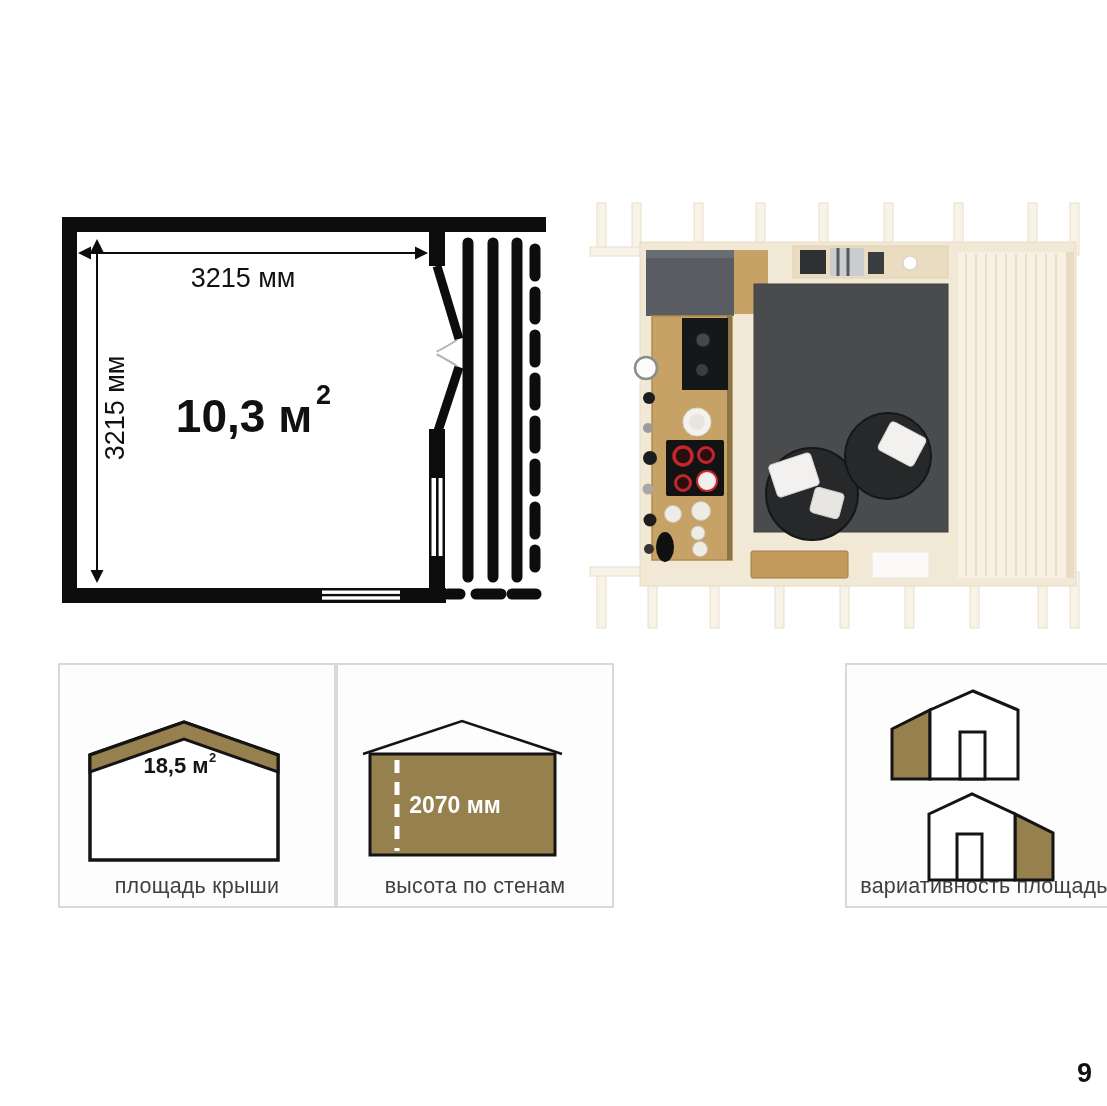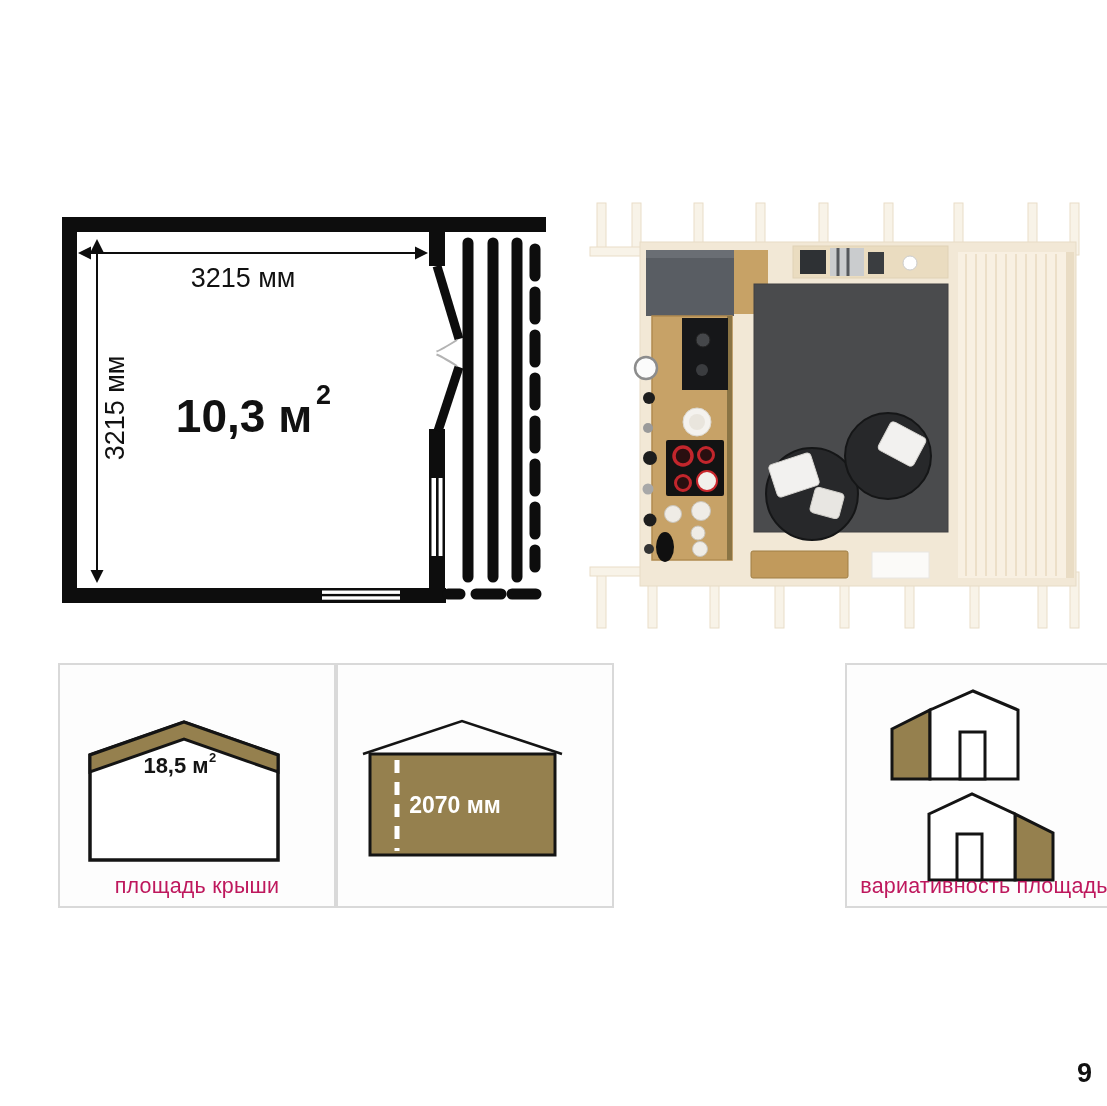--- a/index.html
+++ b/index.html
@@ -9,21 +9,21 @@
   }
   .abs{position:absolute;}
   
   .card{
     position:absolute;top:663px;width:278px;height:245px;
     background:#fdfdfd;border:2px solid #d9d9d9;box-sizing:border-box;
   }
   .card svg{position:absolute;left:0;top:0;}
   .card-label{
     position:absolute;left:0;right:0;bottom:7px;text-align:center;
-    font-size:21.5px;color:#be185d;letter-spacing:.2px;white-space:nowrap;
+    font-size:21.5px;color:#404040;letter-spacing:.2px;white-space:nowrap;
   }
   .page-number{
     position:absolute;left:1040px;top:1058px;width:52px;text-align:right;
     font-size:27px;font-weight:bold;color:#111;
   }
   svg text{font-family:"Liberation Sans", sans-serif;}
 </style>
 </head>
 <body>
 
@@ -195,20 +195,21 @@
     <div class="card-label">площадь крыши</div>
   </div>
 
   <div class="card" style="left:336px">
     <svg width="247" height="245" viewBox="0 0 247 245">
       <polyline points="25,89 124,56 224,89" fill="none" stroke="#141414" stroke-width="2.5"></polyline>
       <rect x="32" y="89" width="185" height="101" fill="#95804E" stroke="#141414" stroke-width="3"></rect>
       <line x1="59" y1="95" x2="59" y2="186" stroke="#ffffff" stroke-width="5" stroke-dasharray="13 9"></line>
       <text x="117" y="148" font-size="23" font-weight="bold" fill="#ffffff" text-anchor="middle">2070 мм</text>
     </svg>
+    <div class="card-label">высота по стенам</div>
   </div>
 
 
   <div class="card" style="left:845px">
     <svg width="247" height="245" viewBox="0 0 247 245">
 
       <polygon points="45,64 83,45 83,114 45,114" fill="#95804E" stroke="#141414" stroke-width="3"></polygon>
       <polygon points="83,45 126,26 171,45 171,114 83,114" fill="#ffffff" stroke="#141414" stroke-width="3"></polygon>
       <rect x="113" y="67" width="25" height="47" fill="#ffffff" stroke="#141414" stroke-width="3"></rect>
 

